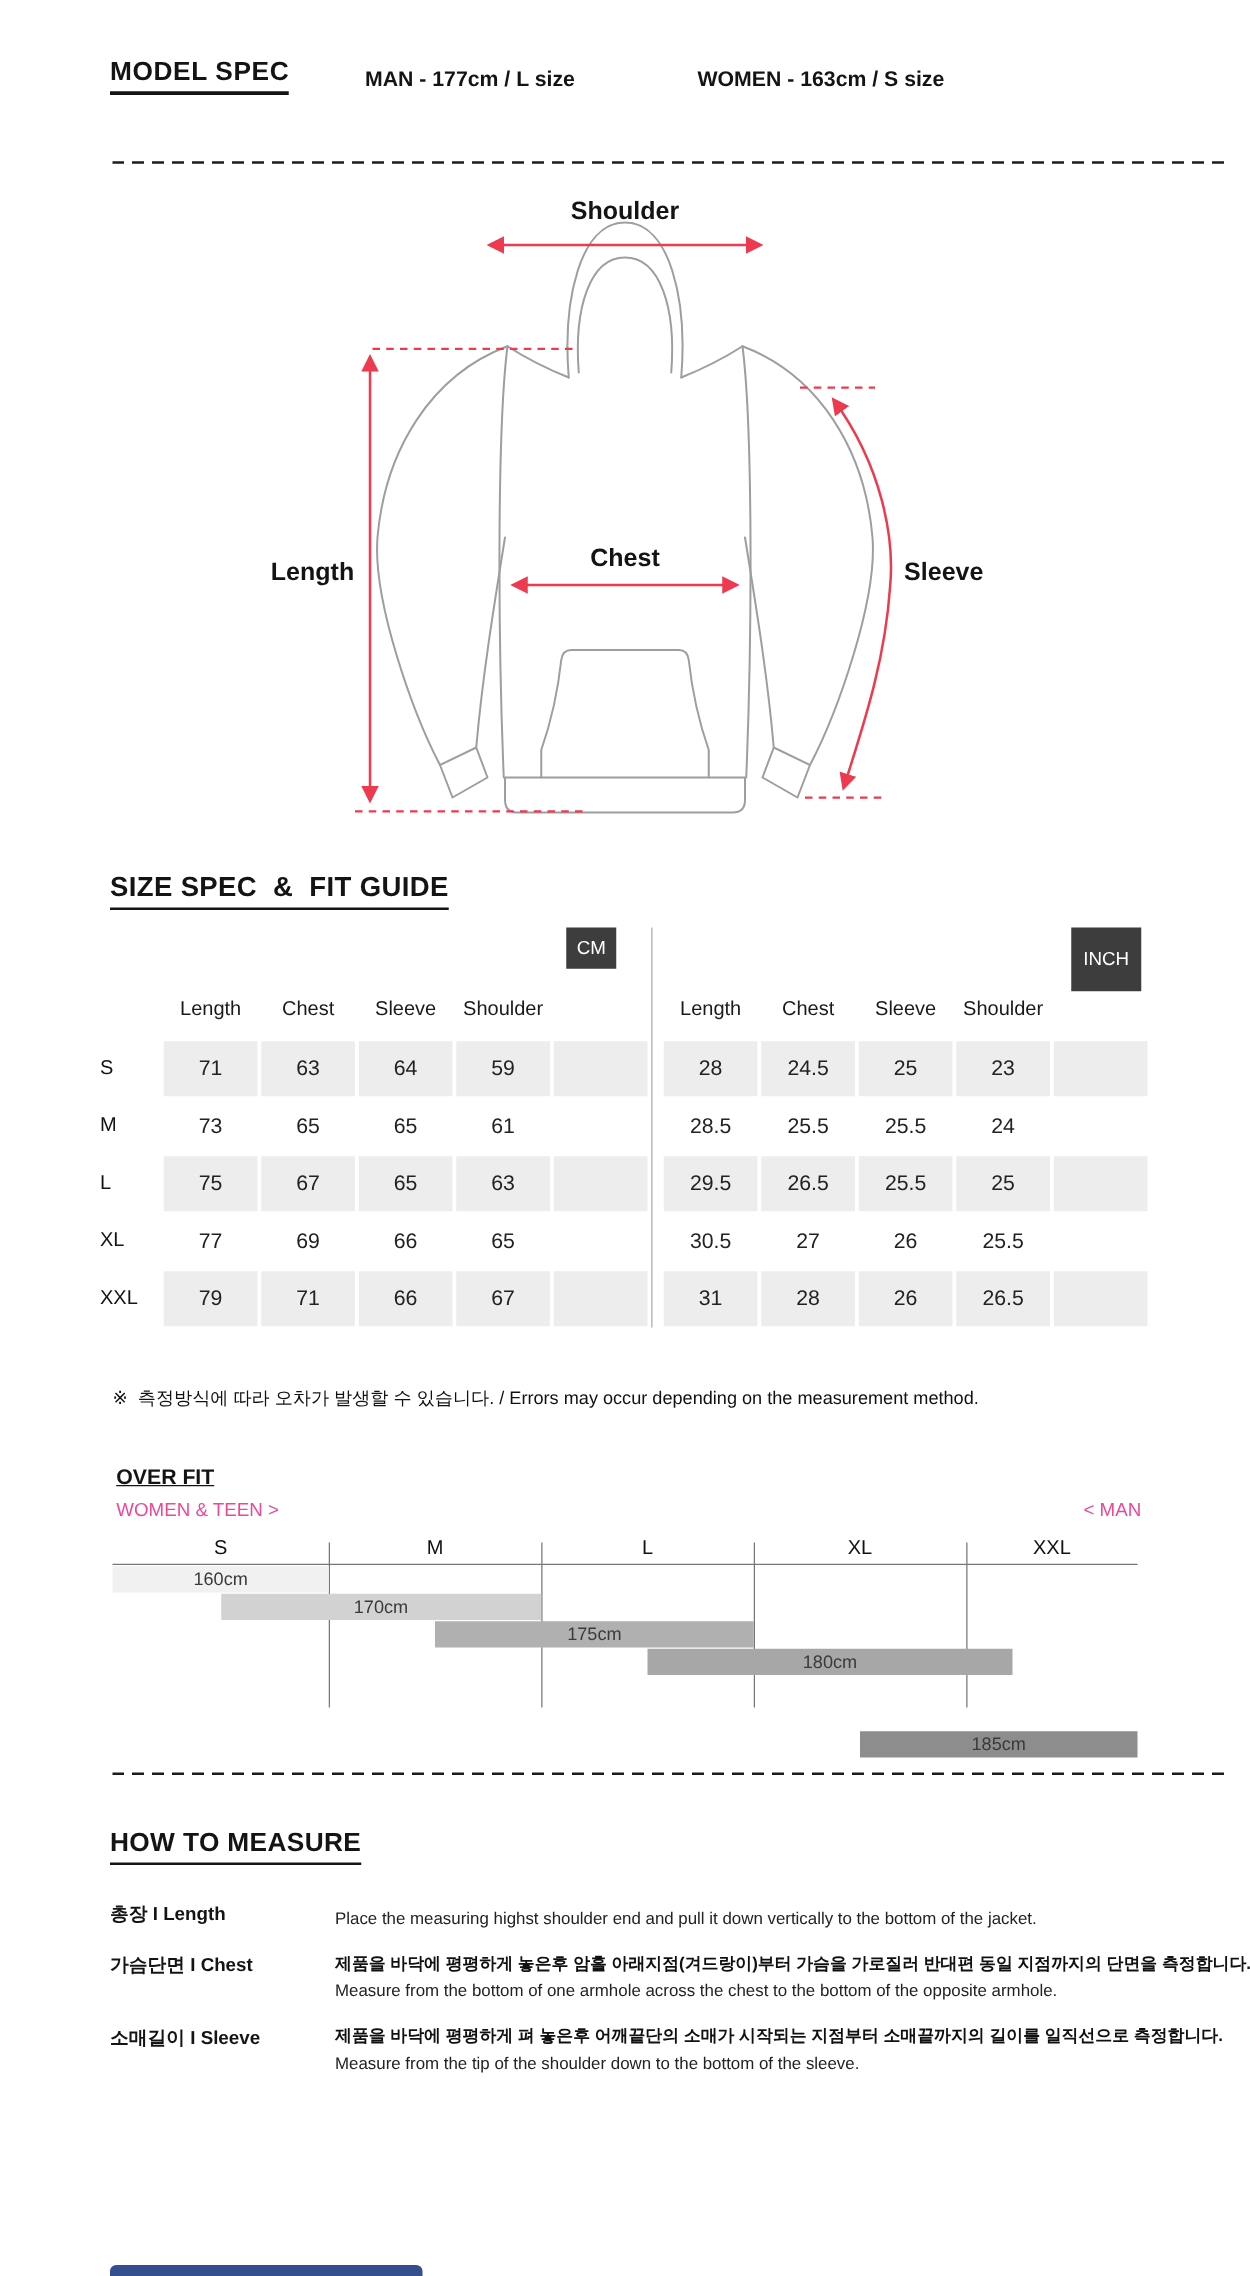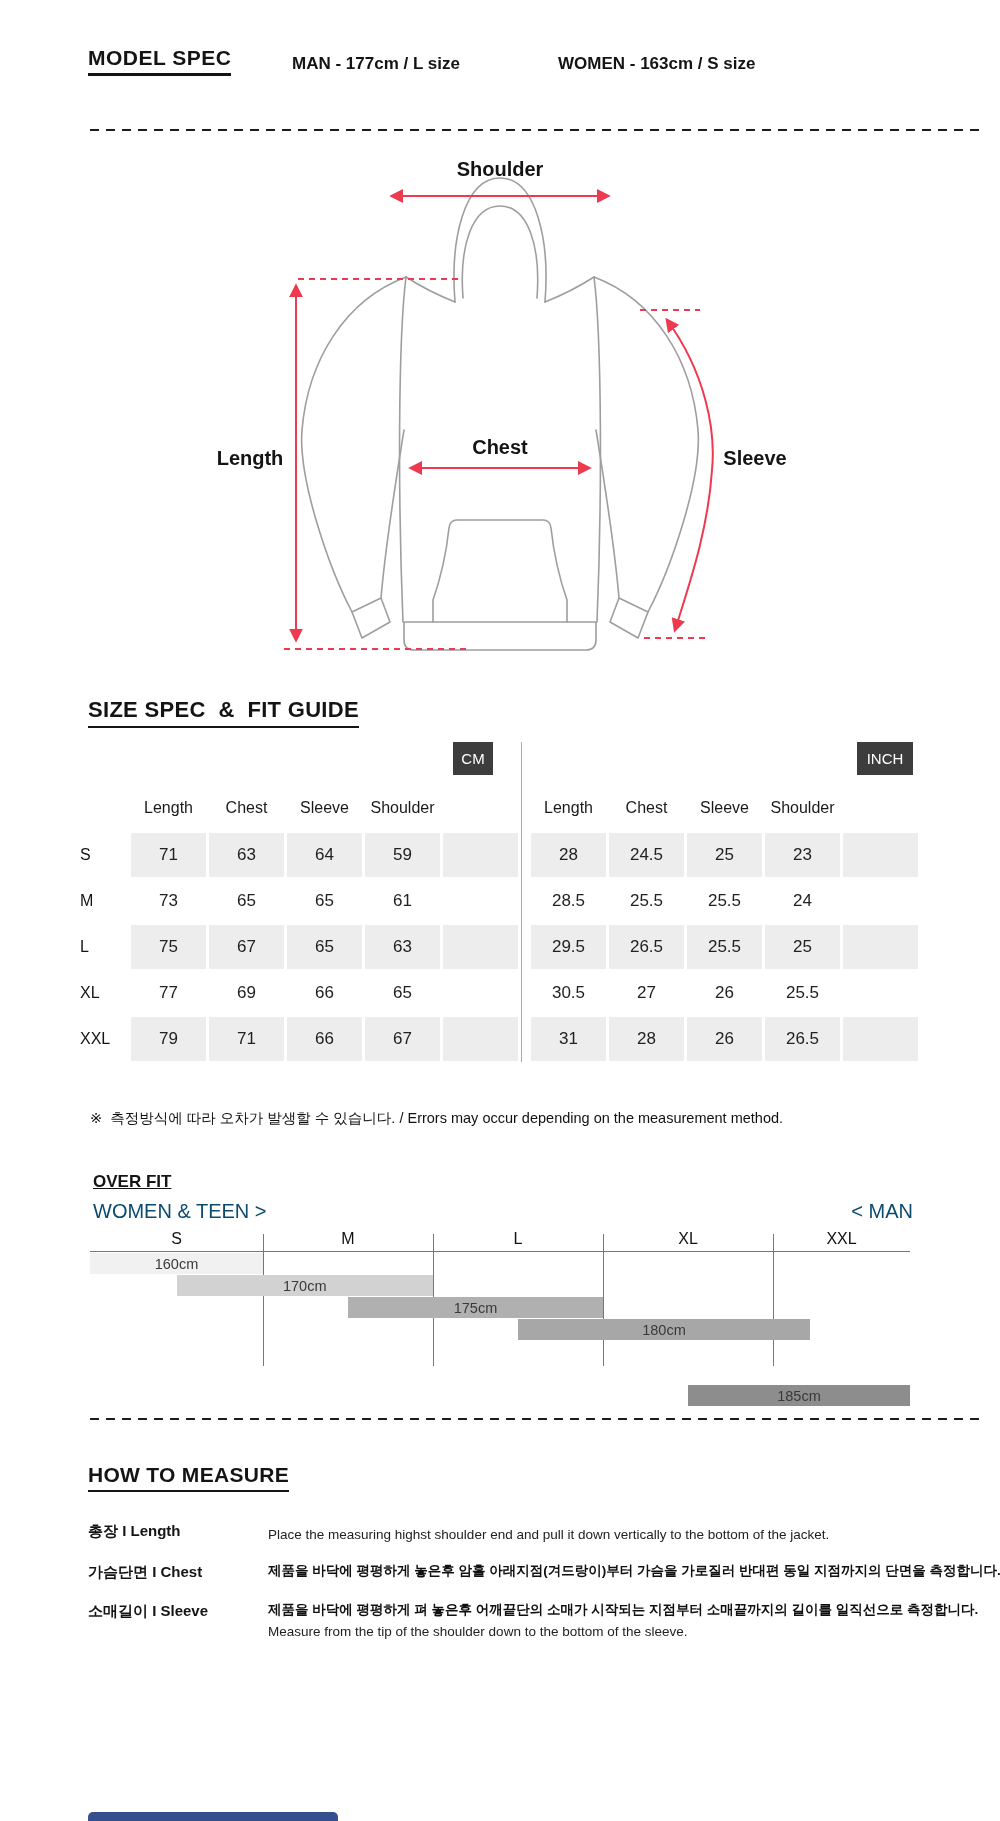--- a/index.html
+++ b/index.html
@@ -26,21 +26,21 @@
   
   .spec-table{display:grid;column-gap:3px;}
   .spec-table .hcell{height:48px;display:flex;align-items:center;justify-content:center;font-size:16px;color:#1a1a1a;white-space:pre;}
   .spec-table .rlabel{height:46px;display:flex;align-items:center;justify-content:flex-start;font-size:16px;padding-left:2px;}
   .spec-table .cell{height:44px;margin:1px 0;display:flex;align-items:center;justify-content:center;font-size:17px;color:#222;}
   .spec-table .band{background:#ededed;}
   .vdivider{width:1px;background:#aaa;}
 
   
   .fit-title{font-size:17px;font-weight:800;white-space:pre;}
-  .fit-sub{font-size:20px;color:#0c4a6e;white-space:pre;}
+  .fit-sub{font-size:15px;color:#ec4899;white-space:pre;}
   .fit-size-label{position:absolute;top:0;font-size:16px;color:#111;transform:translateX(-50%);white-space:pre;}
   .fit-axis{position:absolute;height:1px;background:#777;}
   .fit-tick{position:absolute;width:1px;background:#777;}
   .fit-bar{position:absolute;height:21px;display:flex;align-items:center;justify-content:center;font-size:14.5px;color:#3a3a3a;white-space:pre;}
 
   
   .note{font-size:14.5px;color:#111;white-space:pre;}
 
   
   .m-row{display:flex;margin-bottom:19px;}
@@ -100,21 +100,21 @@
   <div class="abs d-label" style="left:430px;top:158px;width:140px;">Shoulder</div>
   <div class="abs d-label" style="left:185px;top:447px;width:130px;">Length</div>
   <div class="abs d-label" style="left:430px;top:436px;width:140px;">Chest</div>
   <div class="abs d-label" style="left:690px;top:447px;width:130px;">Sleeve</div>
 
   <div class="abs" style="left:88px;top:697px;">
     <span class="sec-title">SIZE SPEC  &amp;  FIT GUIDE</span>
   </div>
 
   <div class="abs badge" style="left:453px;top:742px;width:40px;height:33px;">CM</div>
-  <div class="abs badge" style="left:857px;top:742px;width:56px;height:33px;text-align:center;">INCH</div>
+  <div class="abs badge" style="left:857px;top:742px;width:56px;height:51px;text-align:center;">INCH</div>
   <div class="abs vdivider" style="left:521px;top:742px;height:320px;"></div>
 
   <div class="abs spec-table" style="left:78px;top:784px;grid-template-columns:50px repeat(5,75px);">
       <div class="hcell"></div>
       <div class="hcell">Length</div>
       <div class="hcell">Chest</div>
       <div class="hcell">Sleeve</div>
       <div class="hcell">Shoulder</div>
       <div class="hcell"></div>
       <div class="rlabel">S</div>
@@ -216,20 +216,21 @@
       <div class="m-row">
         <div class="m-label">총장 I Length</div>
         <div class="m-texts">
           <div class="m-en">Place the measuring highst shoulder end and pull it down vertically to the bottom of the jacket.</div>
         </div>
       </div>
       <div class="m-row">
         <div class="m-label">가슴단면 I Chest</div>
         <div class="m-texts">
           <div class="m-ko">제품을 바닥에 평평하게 놓은후 암홀 아래지점(겨드랑이)부터 가슴을 가로질러 반대편 동일 지점까지의 단면을 측정합니다.</div>
+          <div class="m-en">Measure from the bottom of one armhole across the chest to the bottom of the opposite armhole.</div>
         </div>
       </div>
       <div class="m-row">
         <div class="m-label">소매길이 I Sleeve</div>
         <div class="m-texts">
           <div class="m-ko">제품을 바닥에 평평하게 펴 놓은후 어깨끝단의 소매가 시작되는 지점부터 소매끝까지의 길이를 일직선으로 측정합니다.</div>
           <div class="m-en">Measure from the tip of the shoulder down to the bottom of the sleeve.</div>
         </div>
       </div>
     </div>

